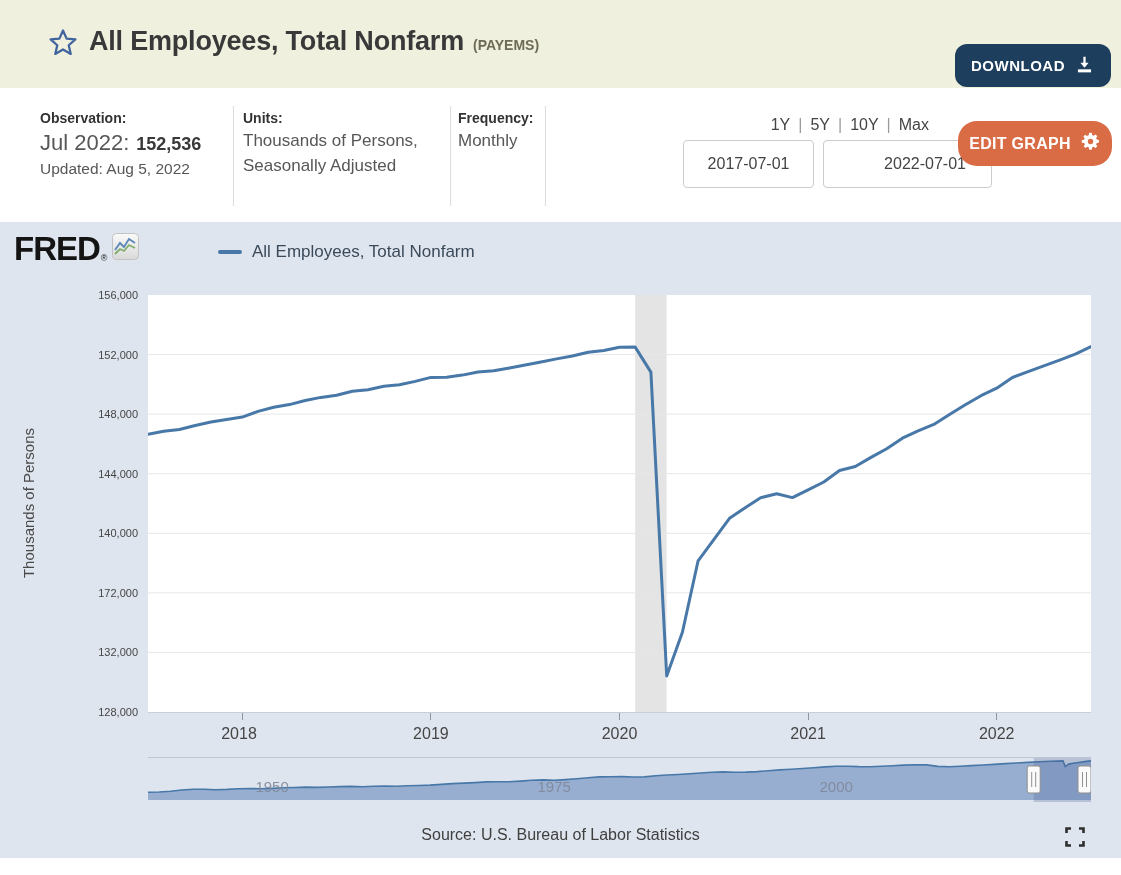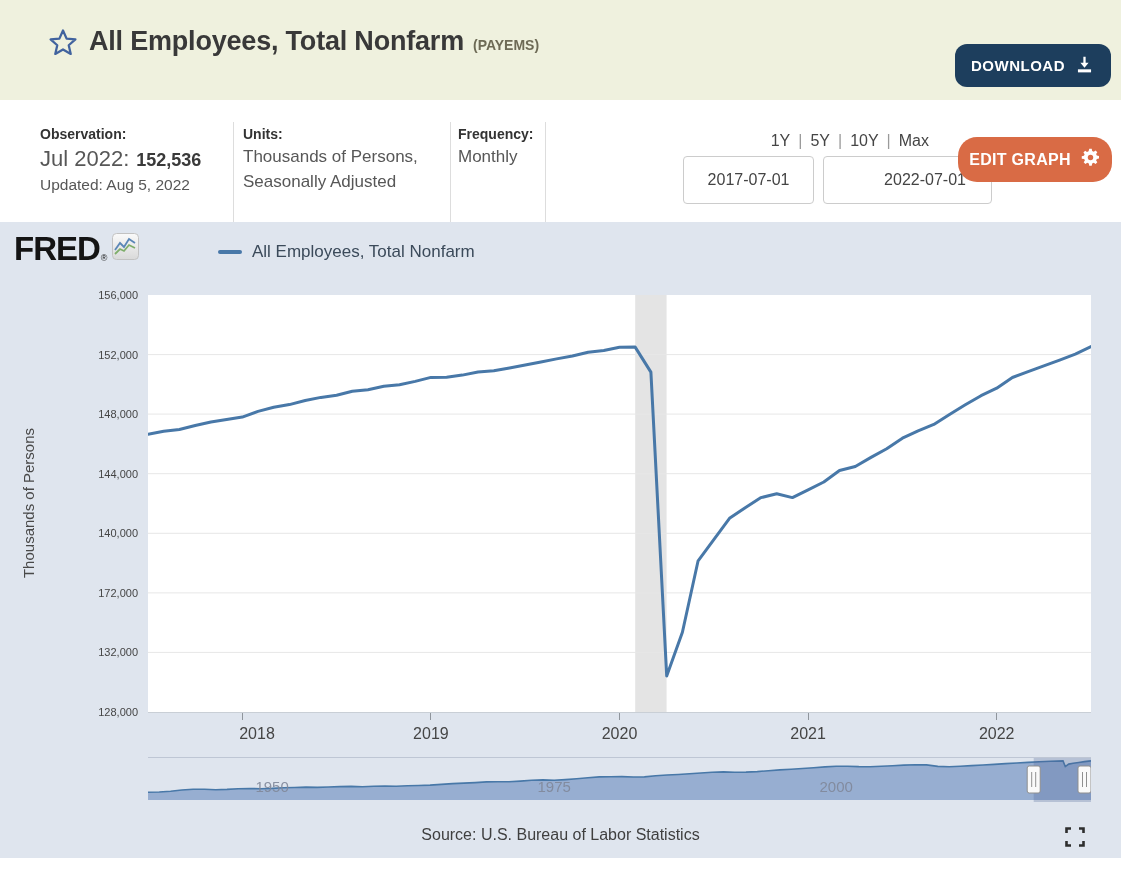--- a/index.html
+++ b/index.html
@@ -7,21 +7,21 @@
 
   
   #hdr{position:absolute;left:0;top:0;width:1121px;height:100px;background:#eff1de;}
   #star{position:absolute;left:47px;top:27px;width:32px;height:32px;cursor:pointer;}
   #titlerow{position:absolute;left:89px;top:26px;display:flex;align-items:baseline;gap:9px;}
   #title{font-size:27px;font-weight:bold;color:#393939;letter-spacing:-0.2px;}
   #seriesid{font-size:14px;font-weight:bold;color:#6d6a55;}
   #dlbtn{position:absolute;right:10px;top:44px;width:156px;height:43px;background:#1d3e5d;border-radius:12px;display:flex;align-items:center;justify-content:center;gap:9px;color:#fff;font-size:15px;font-weight:bold;letter-spacing:.5px;cursor:pointer;}
 
   
-  #meta{position:absolute;left:0;top:104px;width:1121px;height:122px;background:#fff;}
+  #meta{position:absolute;left:0;top:88px;width:1121px;height:122px;background:#fff;}
   .mlabel{position:absolute;font-size:14px;font-weight:bold;color:#333;}
   .mval{position:absolute;font-size:17px;color:#575757;}
   .vdiv{position:absolute;top:18px;height:100px;width:1px;background:#ddd;}
   #obsrow{position:absolute;left:40px;top:42px;display:flex;align-items:baseline;gap:7px;}
   #obsdate{font-size:22px;color:#575757;}
   #obsval{font-size:18px;font-weight:bold;color:#3a3a3a;}
   #presets{position:absolute;right:192px;top:28px;display:flex;gap:8px;font-size:16px;color:#454545;}
   #presets .sep{color:#9a9a9a;}
   #presets .preset{cursor:pointer;}
   .datebox{position:absolute;top:52px;height:44px;border:1px solid #ccc;border-radius:4px;background:#fff;text-align:center;font-size:16px;color:#444;font-family:"Liberation Sans",sans-serif;}
@@ -164,21 +164,21 @@
           <line x1="0" x2="943" y1="238.3" y2="238.3" stroke="#e7e7e7" stroke-width="1"></line>
           <line x1="0" x2="943" y1="297.9" y2="297.9" stroke="#e7e7e7" stroke-width="1"></line>
           <line x1="0" x2="943" y1="357.4" y2="357.4" stroke="#e7e7e7" stroke-width="1"></line>
           <polyline fill="none" stroke="#4878a8" stroke-width="3" stroke-linejoin="round" stroke-linecap="round" points="0.0,139.3 15.7,136.2 31.4,134.5 47.2,130.5 62.9,127.0 78.6,124.4 94.3,122.1 110.0,116.4 125.7,112.3 141.4,109.6 157.2,105.5 172.9,102.4 188.6,100.2 204.3,96.3 220.0,94.7 235.8,91.3 251.5,89.8 267.2,86.4 282.9,82.4 298.6,82.3 314.3,80.1 330.0,77.0 345.8,75.7 361.5,73.0 377.2,70.1 392.9,67.0 408.6,63.9 424.4,61.0 440.1,57.2 455.8,55.5 471.5,52.3 487.2,52.1 502.9,77.1 518.7,380.9 534.4,337.2 550.1,265.8 565.8,244.7 581.5,223.3 597.2,212.7 613.0,202.6 628.7,198.7 644.4,202.6 660.1,194.9 675.8,187.0 691.5,175.5 707.3,171.5 723.0,162.4 738.7,153.7 754.4,143.2 770.1,135.8 785.8,129.4 801.5,119.4 817.3,109.8 833.0,100.7 848.7,93.2 864.4,82.5 880.1,76.6 895.8,70.9 911.6,65.1 927.3,59.2 943.0,51.6"></polyline>
         </svg>
     </div>
 
     <div id="xaxisline"></div>
     <div id="xticks">
         <div class="xtickmark" style="left: 93.8px;"></div>
-        <div class="xticklab" style="left: 79px;">2018</div>
+        <div class="xticklab" style="left: 61px;">2018</div>
         <div class="xtickmark" style="left: 282.4px;"></div>
         <div class="xticklab" style="left: 252.9px;">2019</div>
         <div class="xtickmark" style="left: 471px;"></div>
         <div class="xticklab" style="left: 441.5px;">2020</div>
         <div class="xtickmark" style="left: 659.6px;"></div>
         <div class="xticklab" style="left: 630.1px;">2021</div>
         <div class="xtickmark" style="left: 848.2px;"></div>
         <div class="xticklab" style="left: 818.7px;">2022</div>
       </div>
 

